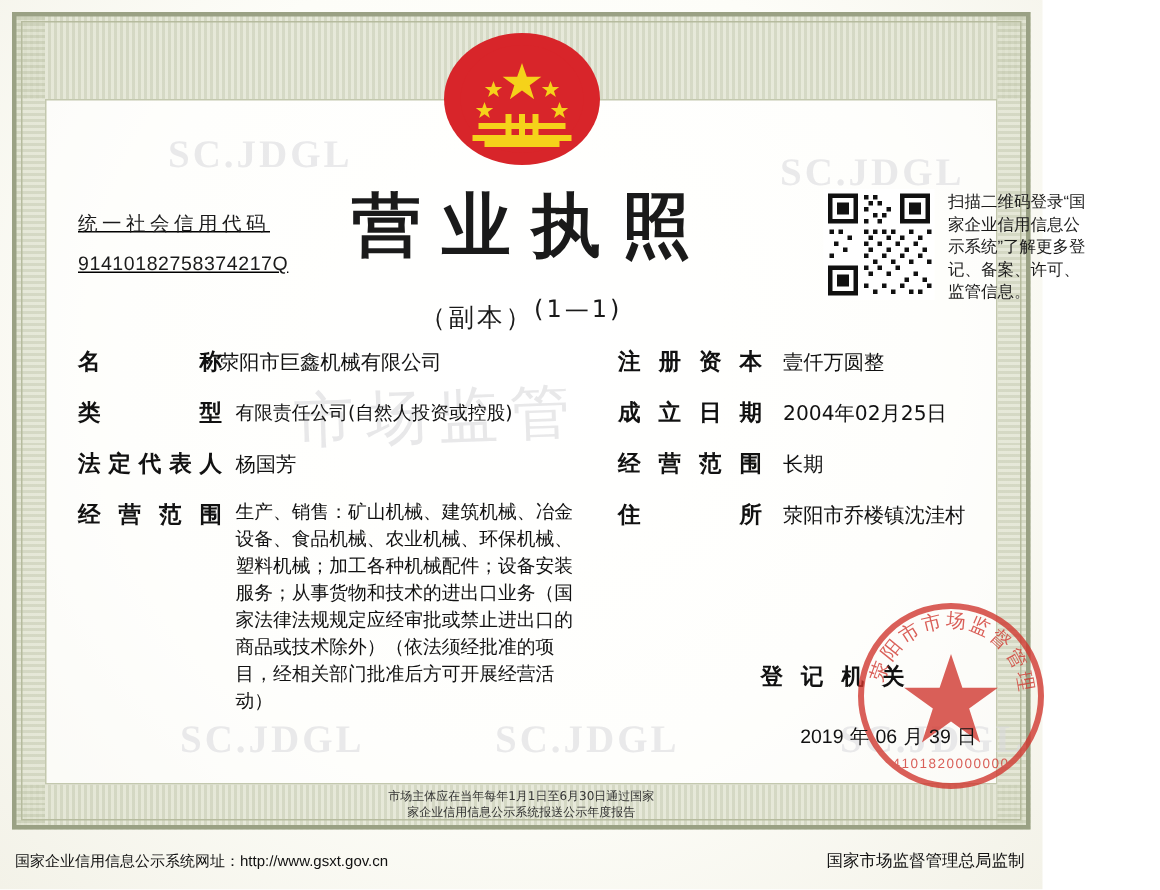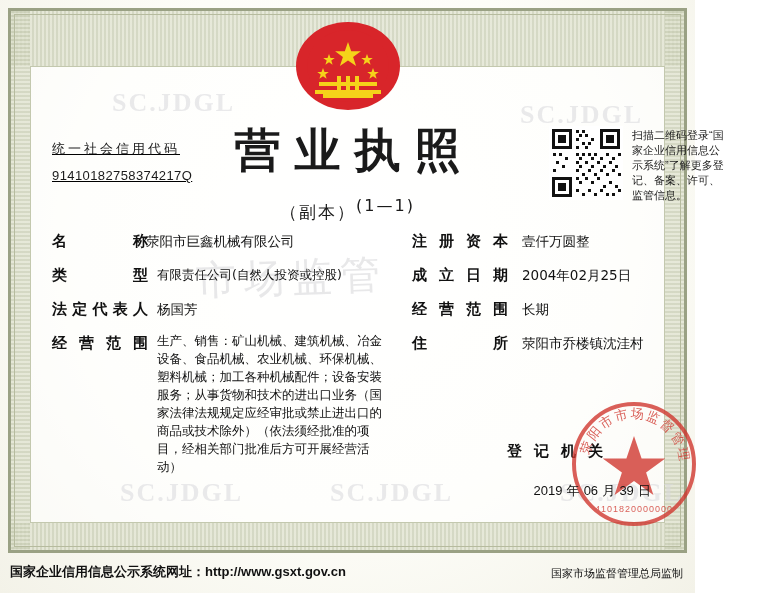--- a/index.html
+++ b/index.html
@@ -162,21 +162,21 @@
 
   
   .smallprint{
     position:absolute;left:0;right:0;bottom:46px;text-align:center;
     font-family:"DejaVu Sans",sans-serif;font-size:8px;color:#333;line-height:11px;
   }
 
   
   .footer-left{
     position:absolute;left:10px;bottom:12px;
-    font-family:"DejaVu Sans",sans-serif;font-size:13px;color:#111;font-weight:bold;
+    font-family:"DejaVu Sans",sans-serif;font-size:10px;color:#111;
   }
   .footer-left .url{font-family:"Liberation Sans",sans-serif;}
   .footer-right{
     position:absolute;right:12px;bottom:12px;
     font-family:"DejaVu Sans",sans-serif;font-size:11px;color:#111;
   }
 </style>
 </head>
 <body>
 
@@ -368,19 +368,23 @@
 
   <div class="dateline">
     <span class="num">2019</span>
     <span>年</span>
     <span class="num">06</span>
     <span>月</span>
     <span class="num">39</span>
     <span>日</span>
   </div>
 
+  <div class="smallprint">
+    <div>市场主体应在当年每年1月1日至6月30日通过国家</div>
+    <div>家企业信用信息公示系统报送公示年度报告</div>
+  </div>
 
   <div class="footer-left">
     <span>国家企业信用信息公示系统网址：</span><span class="url">http://www.gsxt.gov.cn</span>
   </div>
   <div class="footer-right">国家市场监督管理总局监制</div>
 
 </div>
 
 </body></html>

